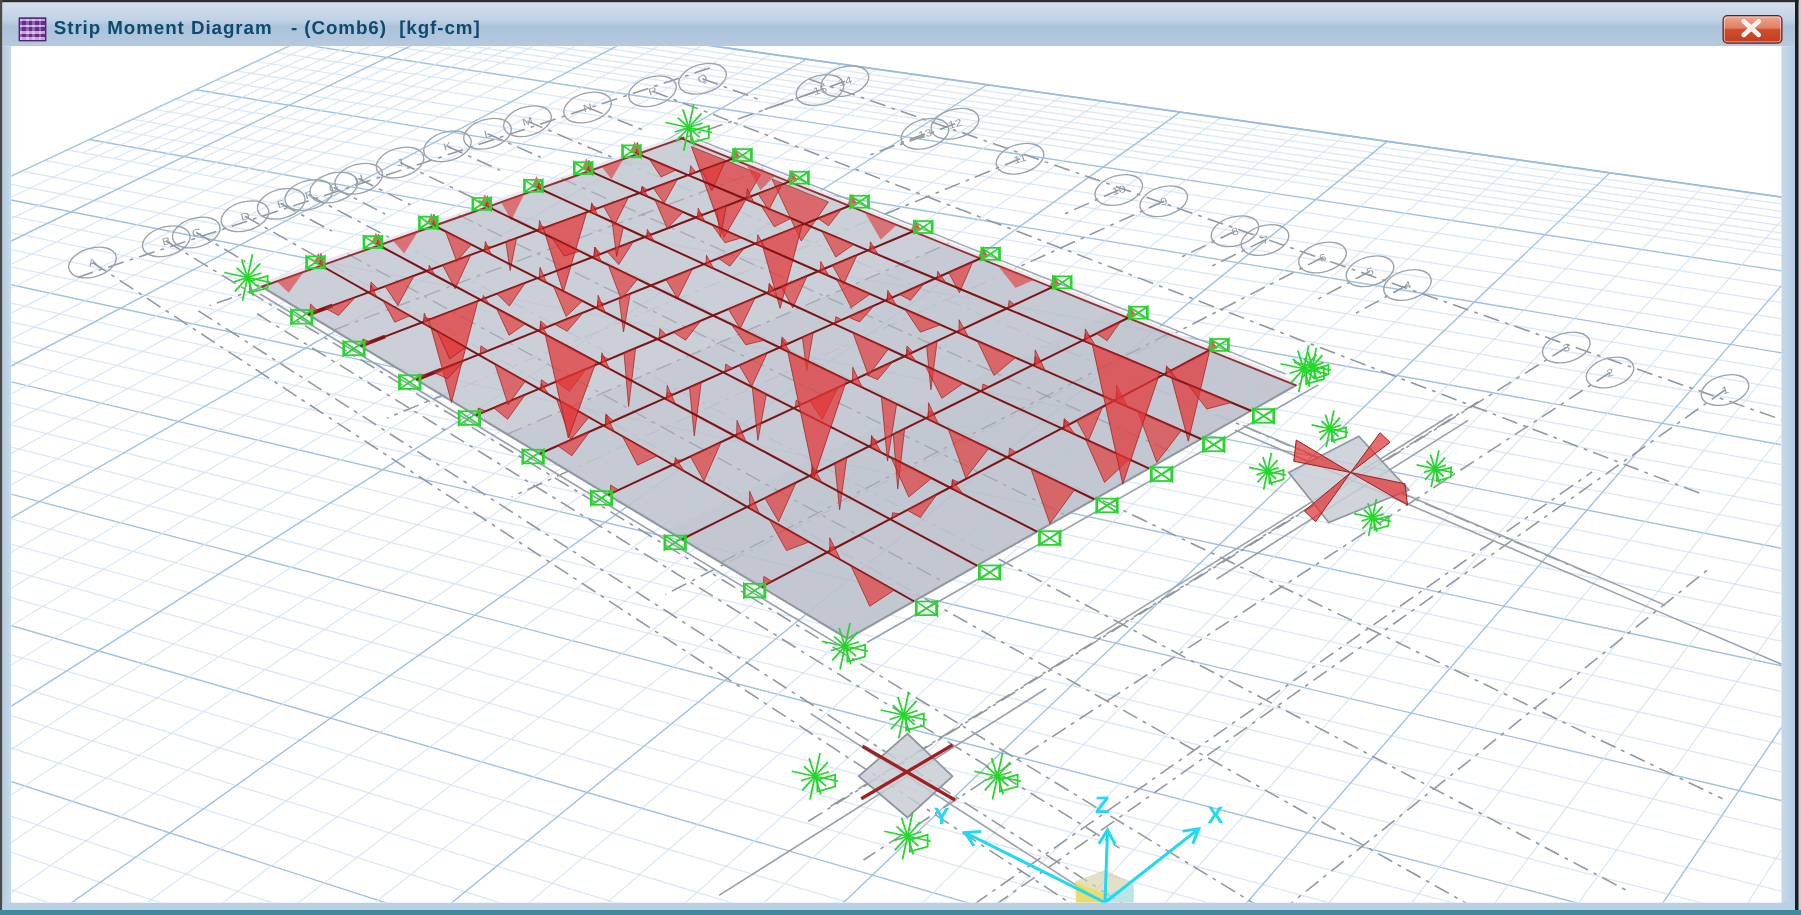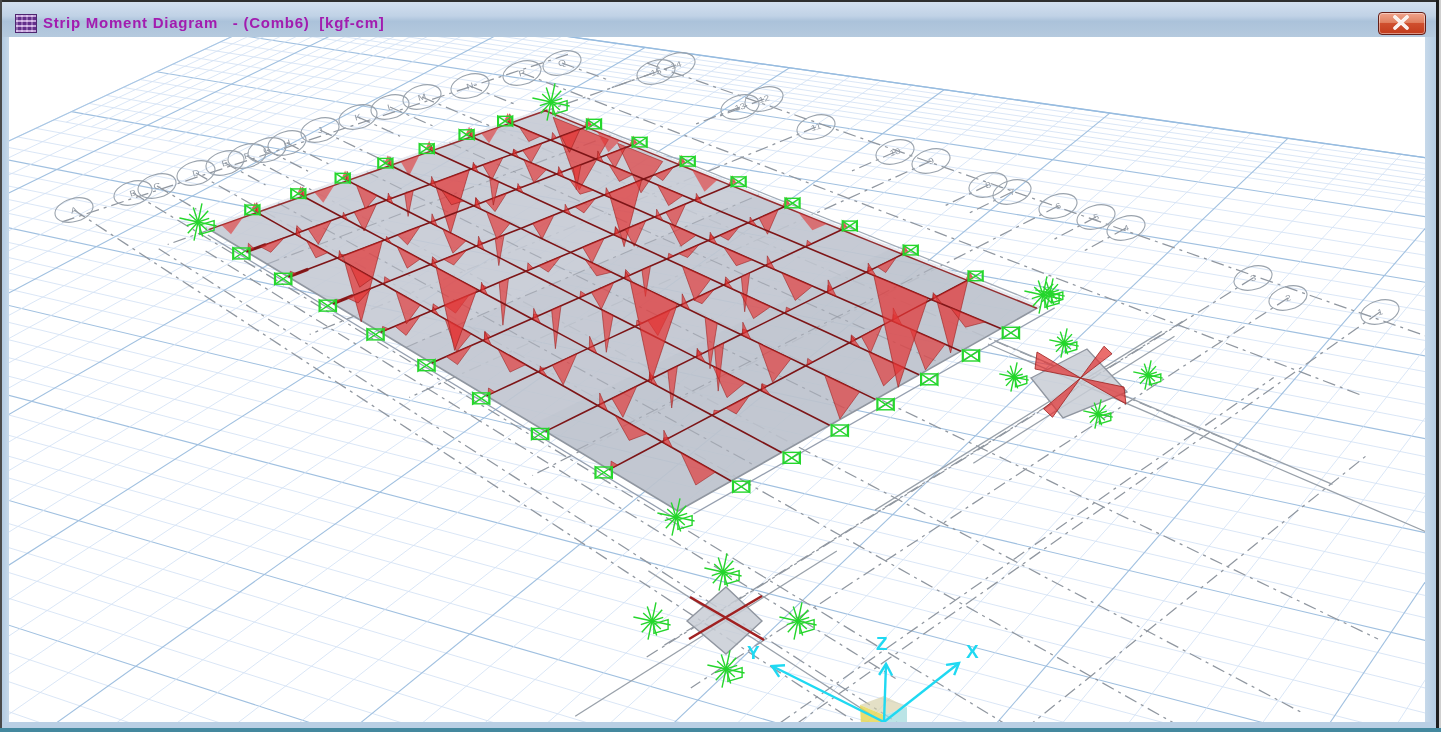--- a/index.html
+++ b/index.html
@@ -6,21 +6,21 @@
 <div class="abs" style="left:0;top:0;width:1441px;height:2px;background:#2e2e2e"></div>
 <div class="abs" style="left:0;top:0;width:2px;height:732px;background:#4a4a4a"></div>
 <div class="abs" style="left:1436px;top:0;width:3px;height:732px;background:#1d1d1d"></div>
 <div class="abs" style="left:1439px;top:0;width:2px;height:732px;background:#cfcfcf"></div>
 <div class="abs" style="left:2px;top:2px;width:1434px;height:35px;background:linear-gradient(180deg,#d3dfee 0%,#c0d2e6 40%,#abc2da 55%,#b5cade 100%)"></div>
 <div class="abs" style="left:2px;top:37px;width:7px;height:695px;background:linear-gradient(90deg,#b3cbe2,#c7d9ea)"></div>
 <div class="abs" style="left:1425px;top:37px;width:11px;height:695px;background:linear-gradient(90deg,#c7d9ea,#b3cbe2)"></div>
 <div class="abs" style="left:2px;top:722px;width:1434px;height:6px;background:#b9cfe4"></div>
 <div class="abs" style="left:0px;top:728px;width:1441px;height:4px;background:#44889e"></div>
 <div class="abs" style="left:15px;top:14px;width:22px;height:19px;background:#8247a8;border:1px solid #4e2570;box-sizing:border-box;background-image:repeating-linear-gradient(0deg,rgba(225,200,240,0.75) 0 2px,rgba(90,40,130,0.5) 2px 5px),repeating-linear-gradient(90deg,rgba(225,200,240,0.75) 0 2px,rgba(90,40,130,0.5) 2px 5px)"></div>
-<div class="abs" style="left:43px;top:14px;font-size:15px;font-weight:bold;color:#a21caf;letter-spacing:0.75px">Strip Moment Diagram&nbsp;&nbsp; - (Comb6)&nbsp;&nbsp;[kgf-cm]</div>
+<div class="abs" style="left:43px;top:14px;font-size:15px;font-weight:bold;color:#0c4a6e;letter-spacing:0.75px">Strip Moment Diagram&nbsp;&nbsp; - (Comb6)&nbsp;&nbsp;[kgf-cm]</div>
 <div class="abs" style="left:1378px;top:12px;width:46px;height:21px;background:linear-gradient(180deg,#f0a38c 0%,#e08161 45%,#cf4f2e 50%,#c23c1d 100%);border:1px solid #641f18;border-radius:4px;box-shadow:inset 0 0 0 1px rgba(255,255,255,0.45)"></div>
 <svg class="abs" style="left:1392px;top:15px" width="18" height="15" viewBox="0 0 18 15">
     <path d="M3 2 L15 13 M15 2 L3 13" stroke="#ffffff" stroke-width="3.6" stroke-linecap="round"></path>
     <path d="M3 2 L15 13 M15 2 L3 13" stroke="#f8f0ee" stroke-width="2.2" stroke-linecap="round"></path>
   </svg>
 <div class="abs" style="left:9px;top:37px;width:1416px;height:685px;background:#fff"></div>
 <svg width="1416" height="685" viewBox="0 0 1416 685" style="position:absolute;left:9px;top:37px">
     <defs>
       <clipPath id="cv">
         <rect x="0" y="0" width="1416" height="685"></rect>

